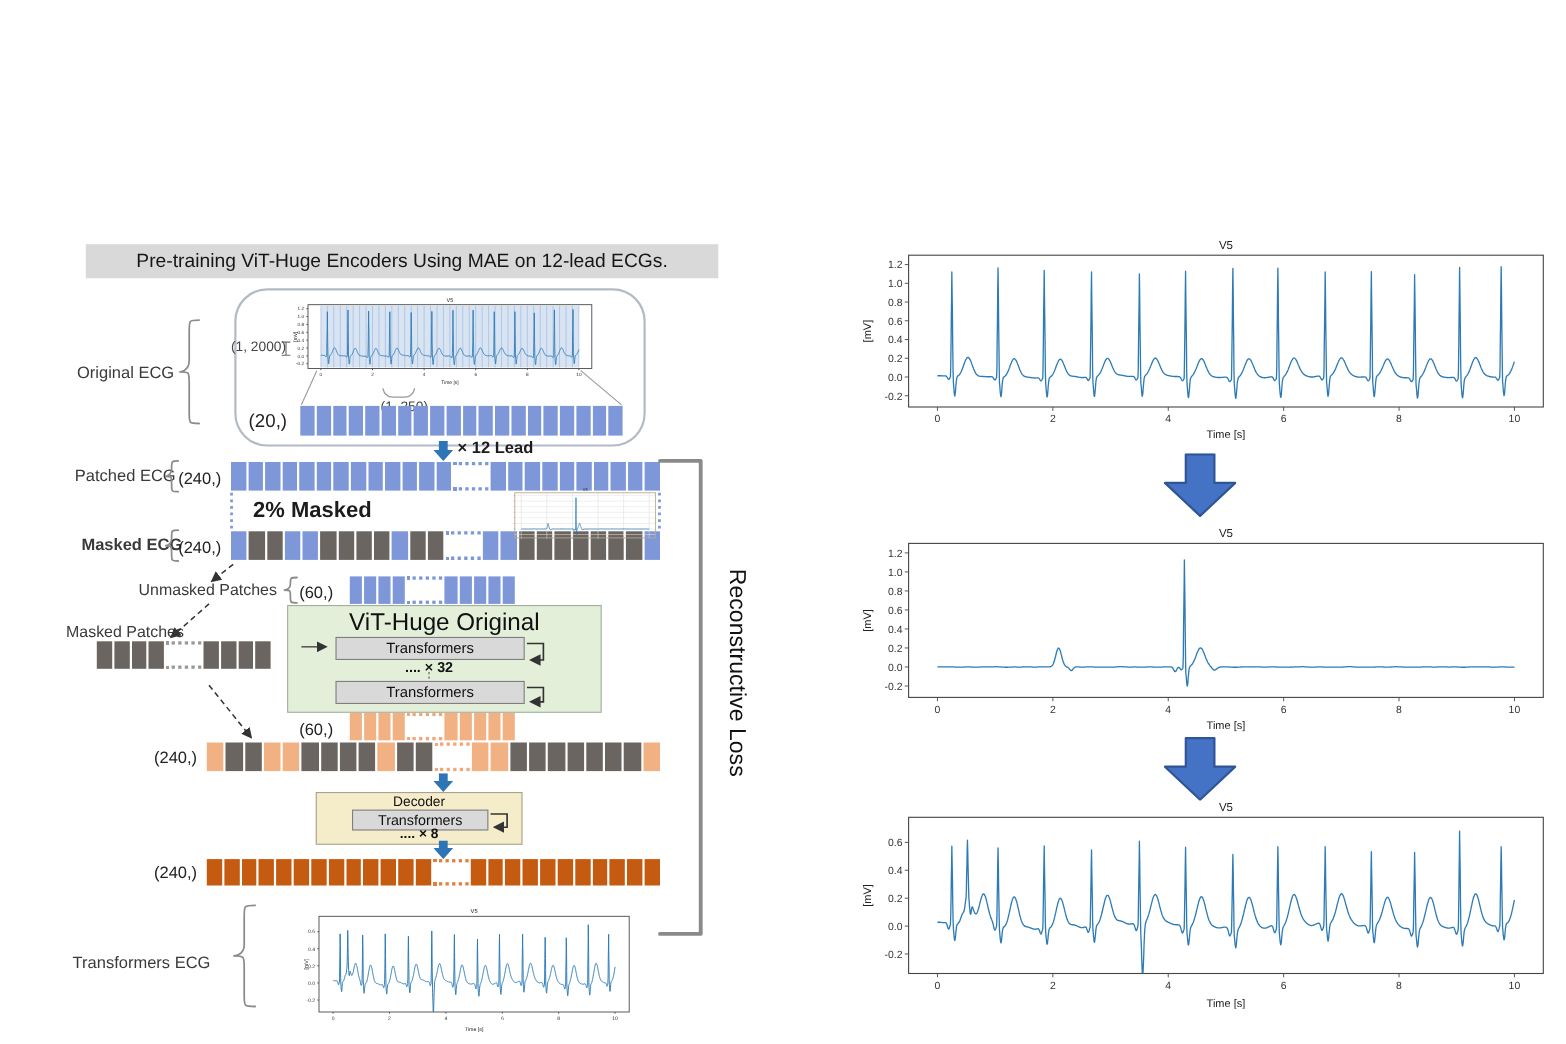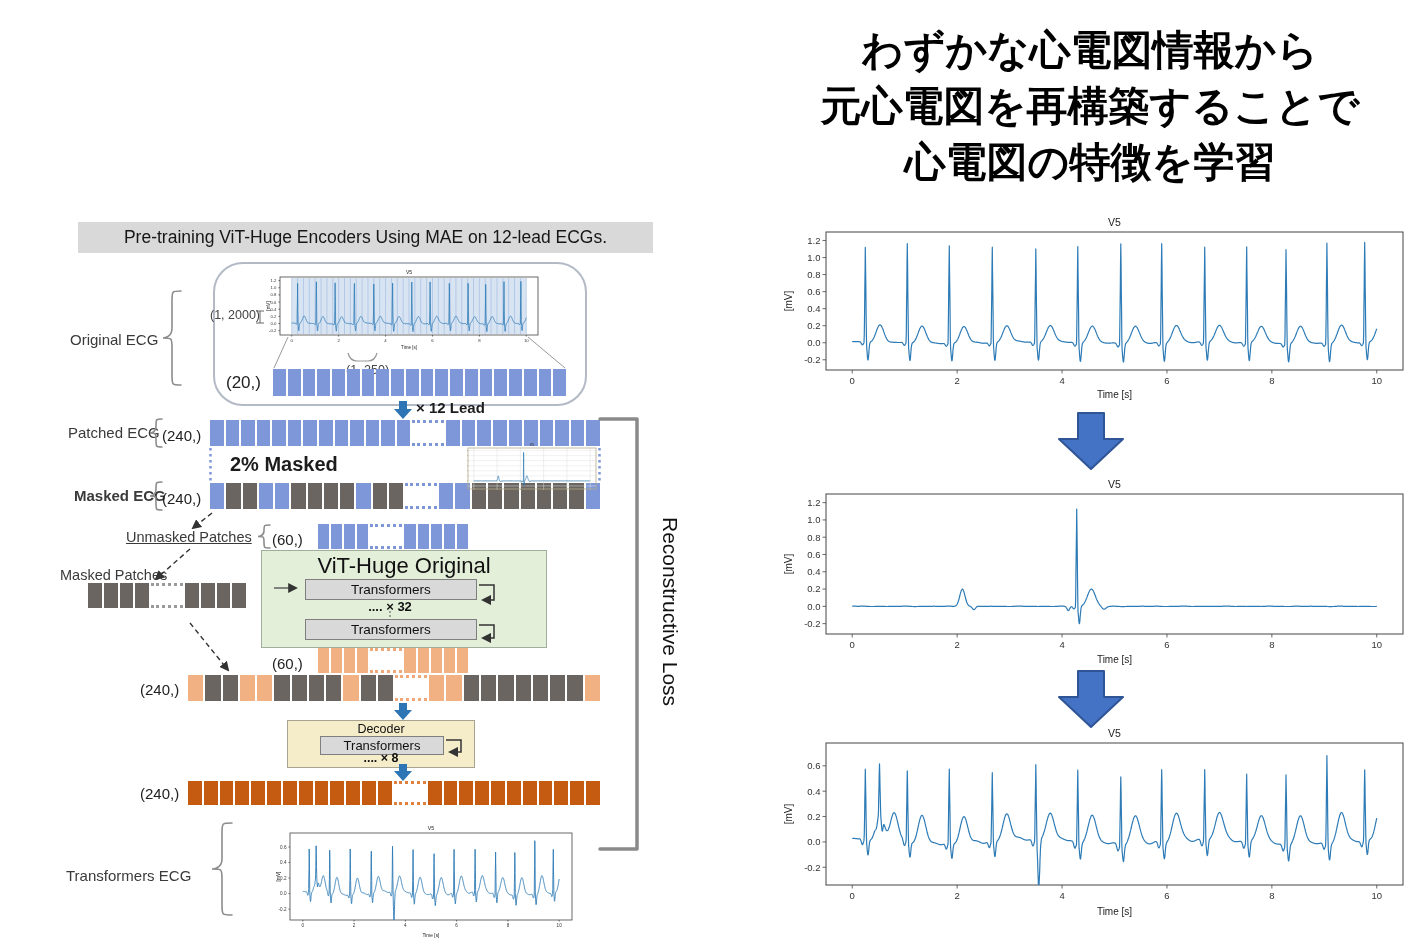--- a/index.html
+++ b/index.html
@@ -39,25 +39,20 @@
   .dec-title{position:absolute;left:0;top:1px;width:100%;text-align:center;font-size:12.5px;color:#111;}
   .lossLabel{position:absolute;left:622px;top:302px;width:240px;font-size:21px;color:#111;
              transform:rotate(90deg);transform-origin:0 0;white-space:nowrap;}
   svg text{font-family:"Liberation Sans","DejaVu Sans",sans-serif;}
 </style>
 </head>
 <body>
 
 <div class="page">
 
-  <div class="rtitle">
-    <div>わずかな心電図情報から</div>
-    <div>元心電図を再構築することで</div>
-    <div>心電図の特徴を学習</div>
-  </div>
 
   <div class="diagram">
     <div class="heading">Pre-training ViT-Huge Encoders Using MAE on 12-lead ECGs.</div>
 
     <div class="origbox"></div>
     <svg id="mini-original" class="abs" style="left:190px;top:52px;" width="300" height="84">
         <rect x="41.72727272727273" y="11" width="234.54545454545453" height="56" fill="#b9cde9" opacity="0.55"></rect>
         <line x1="41.72727272727273" y1="11" x2="41.72727272727273" y2="67" stroke="#8fafd9" stroke-width="0.5"></line>
         <line x1="47.59090909090909" y1="11" x2="47.59090909090909" y2="67" stroke="#8fafd9" stroke-width="0.5"></line>
         <line x1="53.45454545454545" y1="11" x2="53.45454545454545" y2="67" stroke="#8fafd9" stroke-width="0.5"></line>
@@ -347,21 +342,21 @@
         <text x="74" y="3.0749999999999997" text-anchor="middle" font-size="3.5" fill="#222">V5</text>
         <defs>
           <clipPath id="clip4">
             <rect x="10" y="5" width="128" height="41"></rect>
           </clipPath>
         </defs>
         <polyline points="15.8,37.9 15.9,37.9 15.9,37.9 16.0,37.9 16.1,37.9 16.1,37.9 16.2,37.9 16.2,37.9 16.3,37.9 16.3,37.9 16.4,37.9 16.5,37.9 16.5,37.9 16.6,37.9 16.6,37.9 16.7,37.9 16.7,37.9 16.8,37.9 16.9,37.9 16.9,37.9 17.0,37.9 17.0,37.9 17.1,37.9 17.2,37.9 17.2,37.9 17.3,37.9 17.3,37.9 17.4,37.9 17.4,37.9 17.5,37.9 17.6,37.9 17.6,37.9 17.7,37.9 17.7,37.9 17.8,37.9 17.9,37.9 17.9,37.9 18.0,37.9 18.0,37.9 18.1,37.9 18.1,37.9 18.2,37.9 18.3,37.9 18.3,37.9 18.4,37.9 18.4,37.9 18.5,37.9 18.6,37.9 18.6,37.9 18.7,37.9 18.7,37.9 18.8,37.9 18.8,37.9 18.9,37.9 19.0,37.9 19.0,37.9 19.1,37.9 19.1,37.9 19.2,37.9 19.3,37.9 19.3,37.9 19.4,37.9 19.4,37.9 19.5,37.9 19.5,37.9 19.6,37.9 19.7,37.9 19.7,37.9 19.8,37.9 19.8,37.9 19.9,37.9 19.9,38.0 20.0,38.0 20.1,38.0 20.1,38.0 20.2,38.0 20.2,38.0 20.3,38.0 20.4,38.0 20.4,38.0 20.5,38.0 20.5,37.9 20.6,37.9 20.6,37.9 20.7,37.9 20.8,37.9 20.8,37.9 20.9,37.9 20.9,37.9 21.0,37.9 21.1,37.9 21.1,37.9 21.2,37.9 21.2,37.9 21.3,37.9 21.3,37.9 21.4,37.9 21.5,37.9 21.5,37.9 21.6,37.9 21.6,37.9 21.7,37.9 21.8,37.9 21.8,37.9 21.9,37.9 21.9,37.9 22.0,37.9 22.0,37.9 22.1,37.9 22.2,37.9 22.2,37.9 22.3,37.9 22.3,37.9 22.4,37.9 22.5,37.9 22.5,37.9 22.6,37.9 22.6,37.9 22.7,37.9 22.7,37.9 22.8,37.9 22.9,37.9 22.9,37.9 23.0,37.9 23.0,37.9 23.1,37.9 23.1,37.9 23.2,37.9 23.3,37.9 23.3,37.9 23.4,37.9 23.4,37.9 23.5,37.9 23.6,37.9 23.6,37.9 23.7,37.9 23.7,37.9 23.8,37.9 23.8,37.9 23.9,37.9 24.0,37.9 24.0,37.9 24.1,37.9 24.1,37.9 24.2,37.9 24.3,37.9 24.3,37.9 24.4,37.9 24.4,37.9 24.5,37.9 24.5,37.9 24.6,37.9 24.7,37.9 24.7,37.9 24.8,37.9 24.8,37.9 24.9,37.9 25.0,37.9 25.0,37.9 25.1,37.9 25.1,37.9 25.2,37.9 25.2,37.9 25.3,37.9 25.4,37.9 25.4,37.9 25.5,37.9 25.5,37.9 25.6,37.9 25.7,37.9 25.7,37.9 25.8,37.9 25.8,37.9 25.9,37.9 25.9,37.9 26.0,37.9 26.1,37.9 26.1,37.9 26.2,37.9 26.2,37.9 26.3,37.9 26.3,37.9 26.4,37.9 26.5,37.9 26.5,37.9 26.6,37.9 26.6,37.9 26.7,37.9 26.8,37.9 26.8,37.9 26.9,37.9 26.9,37.9 27.0,37.9 27.0,37.9 27.1,37.9 27.2,37.9 27.2,37.9 27.3,37.9 27.3,37.8 27.4,37.8 27.5,37.8 27.5,37.8 27.6,37.8 27.6,37.8 27.7,37.8 27.7,37.8 27.8,37.8 27.9,37.8 27.9,37.8 28.0,37.8 28.0,37.8 28.1,37.9 28.2,37.9 28.2,37.9 28.3,37.9 28.3,37.9 28.4,37.9 28.4,37.9 28.5,37.9 28.6,37.9 28.6,37.9 28.7,37.9 28.7,37.9 28.8,37.9 28.9,37.9 28.9,37.9 29.0,37.9 29.0,37.9 29.1,37.9 29.1,37.9 29.2,37.9 29.3,38.0 29.3,38.0 29.4,38.0 29.4,38.0 29.5,38.0 29.5,38.0 29.6,38.0 29.7,38.0 29.7,38.0 29.8,38.0 29.8,38.0 29.9,38.0 30.0,38.0 30.0,38.0 30.1,38.0 30.1,38.0 30.2,38.0 30.2,37.9 30.3,37.9 30.4,37.9 30.4,37.9 30.5,37.9 30.5,37.9 30.6,37.9 30.7,37.9 30.7,37.9 30.8,37.9 30.8,37.9 30.9,37.9 30.9,37.9 31.0,37.9 31.1,37.9 31.1,37.9 31.2,37.9 31.2,37.9 31.3,37.9 31.4,37.9 31.4,37.9 31.5,37.9 31.5,37.9 31.6,37.9 31.6,37.9 31.7,37.9 31.8,37.9 31.8,37.9 31.9,37.9 31.9,37.9 32.0,37.9 32.1,37.9 32.1,37.9 32.2,37.9 32.2,37.9 32.3,37.9 32.3,37.9 32.4,37.9 32.5,37.9 32.5,37.9 32.6,37.9 32.6,37.9 32.7,37.9 32.7,37.9 32.8,37.9 32.9,37.9 32.9,37.9 33.0,37.9 33.0,37.9 33.1,37.9 33.2,37.9 33.2,37.9 33.3,37.9 33.3,37.9 33.4,37.9 33.4,37.9 33.5,37.9 33.6,37.9 33.6,37.9 33.7,37.9 33.7,37.9 33.8,37.9 33.9,37.9 33.9,37.9 34.0,37.9 34.0,37.9 34.1,37.9 34.1,37.9 34.2,37.9 34.3,37.9 34.3,37.9 34.4,37.9 34.4,37.9 34.5,37.9 34.6,37.9 34.6,37.9 34.7,37.9 34.7,37.9 34.8,37.9 34.8,37.9 34.9,37.9 35.0,37.9 35.0,37.9 35.1,37.9 35.1,37.9 35.2,37.9 35.3,37.9 35.3,37.9 35.4,37.9 35.4,37.9 35.5,37.9 35.5,37.9 35.6,37.9 35.7,37.9 35.7,37.9 35.8,37.9 35.8,37.9 35.9,37.9 35.9,37.9 36.0,37.9 36.1,37.9 36.1,37.9 36.2,37.9 36.2,37.9 36.3,37.9 36.4,37.9 36.4,37.9 36.5,37.9 36.5,37.9 36.6,37.9 36.6,37.9 36.7,37.9 36.8,37.9 36.8,37.9 36.9,37.9 36.9,37.8 37.0,37.8 37.1,37.8 37.1,37.8 37.2,37.8 37.2,37.8 37.3,37.8 37.3,37.8 37.4,37.8 37.5,37.9 37.5,37.9 37.6,37.9 37.6,37.9 37.7,37.9 37.8,37.9 37.8,37.9 37.9,37.9 37.9,37.9 38.0,37.9 38.0,37.9 38.1,37.9 38.2,37.9 38.2,37.9 38.3,37.9 38.3,37.9 38.4,37.9 38.5,37.9 38.5,37.9 38.6,37.9 38.6,37.8 38.7,37.8 38.7,37.8 38.8,37.7 38.9,37.7 38.9,37.6 39.0,37.5 39.0,37.4 39.1,37.3 39.1,37.1 39.2,36.9 39.3,36.8 39.3,36.5 39.4,36.3 39.4,36.0 39.5,35.8 39.6,35.5 39.6,35.2 39.7,34.9 39.7,34.6 39.8,34.3 39.8,34.0 39.9,33.7 40.0,33.5 40.0,33.3 40.1,33.1 40.1,33.0 40.2,32.9 40.3,32.9 40.3,32.9 40.4,33.0 40.4,33.1 40.5,33.3 40.5,33.5 40.6,33.7 40.7,34.0 40.7,34.2 40.8,34.5 40.8,34.9 40.9,35.2 41.0,35.5 41.0,35.8 41.1,36.0 41.1,36.3 41.2,36.5 41.2,36.7 41.3,36.9 41.4,37.1 41.4,37.2 41.5,37.4 41.5,37.5 41.6,37.6 41.7,37.6 41.7,37.7 41.8,37.8 41.8,37.8 41.9,37.8 41.9,37.9 42.0,37.9 42.1,38.0 42.1,38.0 42.2,38.1 42.2,38.1 42.3,38.2 42.3,38.3 42.4,38.4 42.5,38.5 42.5,38.6 42.6,38.7 42.6,38.8 42.7,38.8 42.8,38.9 42.8,38.9 42.9,38.8 42.9,38.8 43.0,38.7 43.0,38.7 43.1,38.6 43.2,38.5 43.2,38.4 43.3,38.3 43.3,38.2 43.4,38.1 43.5,38.0 43.5,38.0 43.6,37.9 43.6,37.9 43.7,37.9 43.7,37.9 43.8,37.9 43.9,37.9 43.9,37.9 44.0,37.9 44.0,37.9 44.1,37.9 44.2,37.9 44.2,37.9 44.3,37.9 44.3,37.9 44.4,37.9 44.4,37.9 44.5,37.9 44.6,37.9 44.6,37.9 44.7,37.9 44.7,37.9 44.8,37.9 44.9,37.9 44.9,37.9 45.0,37.9 45.0,37.9 45.1,37.9 45.1,37.9 45.2,37.9 45.3,37.9 45.3,37.9 45.4,37.9 45.4,37.9 45.5,37.9 45.5,37.9 45.6,37.9 45.7,37.9 45.7,37.9 45.8,37.9 45.8,37.9 45.9,37.9 46.0,37.9 46.0,37.9 46.1,37.9 46.1,37.9 46.2,37.9 46.2,37.9 46.3,37.9 46.4,37.9 46.4,37.9 46.5,37.9 46.5,37.9 46.6,37.9 46.7,37.9 46.7,37.9 46.8,37.9 46.8,37.9 46.9,37.9 46.9,37.9 47.0,37.9 47.1,37.9 47.1,37.9 47.2,37.9 47.2,37.9 47.3,37.9 47.4,37.9 47.4,37.9 47.5,37.9 47.5,37.9 47.6,37.9 47.6,37.9 47.7,37.9 47.8,37.9 47.8,37.9 47.9,37.9 47.9,37.9 48.0,37.9 48.1,37.9 48.1,37.9 48.2,37.9 48.2,37.9 48.3,37.9 48.3,37.9 48.4,37.9 48.5,37.9 48.5,37.9 48.6,37.9 48.6,37.9 48.7,37.9 48.7,37.9 48.8,37.9 48.9,37.9 48.9,37.9 49.0,37.9 49.0,37.9 49.1,37.9 49.2,37.9 49.2,37.9 49.3,37.9 49.3,37.9 49.4,37.9 49.4,37.9 49.5,37.9 49.6,37.9 49.6,37.9 49.7,37.9 49.7,37.9 49.8,37.9 49.9,37.9 49.9,37.9 50.0,37.9 50.0,37.9 50.1,37.9 50.1,37.9 50.2,37.9 50.3,37.9 50.3,37.9 50.4,37.9 50.4,37.9 50.5,37.9 50.6,37.9 50.6,37.9 50.7,38.0 50.7,38.0 50.8,38.0 50.8,38.0 50.9,37.9 51.0,37.9 51.0,37.9 51.1,37.9 51.1,37.9 51.2,37.9 51.3,37.9 51.3,37.9 51.4,37.9 51.4,37.9 51.5,37.9 51.5,37.9 51.6,37.9 51.7,37.9 51.7,37.9 51.8,37.9 51.8,37.9 51.9,37.9 51.9,37.9 52.0,37.9 52.1,37.9 52.1,37.9 52.2,37.9 52.2,37.8 52.3,37.8 52.4,37.8 52.4,37.8 52.5,37.8 52.5,37.8 52.6,37.8 52.6,37.8 52.7,37.8 52.8,37.8 52.8,37.8 52.9,37.8 52.9,37.8 53.0,37.8 53.1,37.8 53.1,37.8 53.2,37.8 53.2,37.8 53.3,37.8 53.3,37.9 53.4,37.9 53.5,37.9 53.5,37.9 53.6,37.9 53.6,37.9 53.7,37.9 53.8,37.9 53.8,37.9 53.9,37.9 53.9,37.9 54.0,37.9 54.0,37.9 54.1,37.9 54.2,37.9 54.2,37.9 54.3,37.9 54.3,37.9 54.4,37.9 54.5,37.9 54.5,37.9 54.6,37.9 54.6,37.9 54.7,37.9 54.7,37.9 54.8,37.9 54.9,37.9 54.9,37.9 55.0,37.9 55.0,37.9 55.1,37.9 55.1,37.9 55.2,37.9 55.3,37.9 55.3,37.9 55.4,37.9 55.4,37.9 55.5,37.9 55.6,37.9 55.6,37.9 55.7,37.9 55.7,37.9 55.8,37.9 55.8,37.9 55.9,37.9 56.0,37.9 56.0,37.9 56.1,37.9 56.1,37.9 56.2,37.9 56.3,37.9 56.3,37.9 56.4,37.9 56.4,37.9 56.5,37.9 56.5,37.9 56.6,37.9 56.7,37.9 56.7,37.9 56.8,37.9 56.8,37.9 56.9,37.9 57.0,37.9 57.0,37.9 57.1,37.9 57.1,37.9 57.2,37.9 57.2,37.9 57.3,37.9 57.4,37.9 57.4,37.9 57.5,37.9 57.5,37.9 57.6,37.9 57.7,37.9 57.7,37.9 57.8,37.9 57.8,37.9 57.9,37.9 57.9,37.9 58.0,37.9 58.1,37.9 58.1,37.9 58.2,37.9 58.2,37.9 58.3,37.9 58.3,37.9 58.4,37.9 58.5,37.9 58.5,37.9 58.6,37.9 58.6,37.9 58.7,37.9 58.8,37.9 58.8,37.9 58.9,37.9 58.9,37.9 59.0,37.9 59.0,37.9 59.1,37.9 59.2,37.9 59.2,37.9 59.3,37.9 59.3,37.9 59.4,37.9 59.5,37.9 59.5,37.9 59.6,37.9 59.6,37.9 59.7,37.9 59.7,37.9 59.8,37.9 59.9,37.9 59.9,37.9 60.0,37.9 60.0,37.9 60.1,37.9 60.2,37.9 60.2,37.9 60.3,37.9 60.3,37.9 60.4,37.9 60.4,37.9 60.5,37.9 60.6,37.9 60.6,37.9 60.7,37.9 60.7,37.9 60.8,37.9 60.9,37.9 60.9,37.9 61.0,37.9 61.0,37.9 61.1,37.9 61.1,37.9 61.2,37.9 61.3,37.9 61.3,37.9 61.4,37.9 61.4,37.9 61.5,37.9 61.5,37.9 61.6,37.9 61.7,37.9 61.7,37.9 61.8,37.9 61.8,37.9 61.9,37.9 62.0,37.8 62.0,37.8 62.1,37.8 62.1,37.8 62.2,37.8 62.2,37.8 62.3,37.8 62.4,37.8 62.4,37.8 62.5,37.8 62.5,37.9 62.6,37.9 62.7,37.9 62.7,37.9 62.8,37.9 62.8,37.9 62.9,37.9 62.9,37.9 63.0,37.9 63.1,37.9 63.1,38.0 63.2,38.0 63.2,38.1 63.3,38.2 63.4,38.4 63.4,38.5 63.5,38.7 63.5,38.8 63.6,38.9 63.6,39.1 63.7,39.1 63.8,39.2 63.8,39.1 63.9,39.1 63.9,38.9 64.0,38.8 64.1,38.7 64.1,38.5 64.2,38.4 64.2,38.2 64.3,38.1 64.3,38.1 64.4,38.0 64.5,38.0 64.5,38.0 64.6,38.1 64.6,38.1 64.7,38.2 64.7,38.4 64.8,38.5 64.9,38.6 64.9,38.6 65.0,38.7 65.0,38.6 65.1,38.6 65.2,38.5 65.2,38.4 65.3,38.3 65.3,38.2 65.4,35.5 65.4,28.9 65.5,22.4 65.6,15.9 65.6,9.4 65.6,9.4 65.7,15.9 65.7,22.6 65.8,29.3 65.9,36.2 65.9,39.4 66.0,40.3 66.0,41.2 66.1,42.1 66.1,42.7 66.2,43.0 66.3,42.7 66.3,42.1 66.4,41.1 66.4,40.2 66.5,39.3 66.6,38.7 66.6,38.3 66.7,38.0 66.7,37.8 66.8,37.7 66.8,37.6 66.9,37.6 67.0,37.5 67.0,37.4 67.1,37.3 67.1,37.2 67.2,37.1 67.3,37.0 67.3,36.9 67.4,36.8 67.4,36.6 67.5,36.5 67.5,36.3 67.6,36.2 67.7,36.0 67.7,35.8 67.8,35.6 67.8,35.4 67.9,35.2 67.9,35.0 68.0,34.8 68.1,34.6 68.1,34.4 68.2,34.2 68.2,34.0 68.3,33.8 68.4,33.6 68.4,33.5 68.5,33.3 68.5,33.2 68.6,33.1 68.6,33.0 68.7,32.9 68.8,32.9 68.8,32.8 68.9,32.8 68.9,32.8 69.0,32.9 69.1,32.9 69.1,33.0 69.2,33.1 69.2,33.2 69.3,33.4 69.3,33.5 69.4,33.7 69.5,33.9 69.5,34.1 69.6,34.2 69.6,34.4 69.7,34.6 69.8,34.9 69.8,35.1 69.9,35.3 69.9,35.5 70.0,35.7 70.0,35.8 70.1,36.0 70.2,36.2 70.2,36.4 70.3,36.5 70.3,36.7 70.4,36.8 70.5,36.9 70.5,37.1 70.6,37.2 70.6,37.3 70.7,37.4 70.7,37.5 70.8,37.6 70.9,37.7 70.9,37.8 71.0,37.9 71.0,38.0 71.1,38.1 71.1,38.2 71.2,38.3 71.3,38.4 71.3,38.4 71.4,38.5 71.4,38.6 71.5,38.6 71.6,38.7 71.6,38.7 71.7,38.7 71.7,38.7 71.8,38.7 71.8,38.7 71.9,38.7 72.0,38.6 72.0,38.5 72.1,38.5 72.1,38.4 72.2,38.4 72.3,38.3 72.3,38.2 72.4,38.2 72.4,38.1 72.5,38.1 72.5,38.0 72.6,38.0 72.7,38.0 72.7,38.0 72.8,37.9 72.8,37.9 72.9,37.9 73.0,37.9 73.0,37.9 73.1,37.9 73.1,37.9 73.2,37.9 73.2,37.9 73.3,37.9 73.4,37.9 73.4,37.9 73.5,37.9 73.5,37.9 73.6,37.9 73.7,37.9 73.7,37.9 73.8,37.9 73.8,37.9 73.9,37.9 73.9,37.9 74.0,37.9 74.1,37.9 74.1,37.9 74.2,37.9 74.2,37.9 74.3,37.9 74.3,37.9 74.4,37.9 74.5,37.9 74.5,37.9 74.6,37.9 74.6,37.9 74.7,37.9 74.8,37.9 74.8,37.9 74.9,37.9 74.9,37.9 75.0,37.9 75.0,37.9 75.1,37.9 75.2,37.9 75.2,38.0 75.3,38.0 75.3,38.0 75.4,38.0 75.5,38.0 75.5,38.0 75.6,38.0 75.6,38.0 75.7,38.0 75.7,38.0 75.8,38.0 75.9,38.0 75.9,38.0 76.0,38.0 76.0,38.0 76.1,38.0 76.2,38.0 76.2,38.0 76.3,38.0 76.3,38.0 76.4,38.0 76.4,37.9 76.5,37.9 76.6,37.9 76.6,37.9 76.7,37.9 76.7,37.9 76.8,37.9 76.9,37.9 76.9,37.9 77.0,37.9 77.0,37.9 77.1,37.9 77.1,37.9 77.2,37.9 77.3,37.9 77.3,37.9 77.4,37.9 77.4,37.9 77.5,37.9 77.5,37.9 77.6,37.9 77.7,37.9 77.7,37.9 77.8,37.9 77.8,37.9 77.9,37.9 78.0,37.9 78.0,37.9 78.1,37.9 78.1,37.9 78.2,37.9 78.2,37.9 78.3,37.9 78.4,37.9 78.4,37.9 78.5,37.9 78.5,37.9 78.6,37.9 78.7,37.9 78.7,37.9 78.8,37.9 78.8,37.9 78.9,37.9 78.9,37.9 79.0,37.9 79.1,37.9 79.1,37.9 79.2,37.9 79.2,37.9 79.3,37.9 79.4,37.9 79.4,37.9 79.5,37.9 79.5,37.9 79.6,37.9 79.6,37.9 79.7,37.9 79.8,37.9 79.8,37.9 79.9,37.9 79.9,37.9 80.0,37.9 80.1,37.9 80.1,37.9 80.2,37.9 80.2,37.9 80.3,37.9 80.3,37.9 80.4,37.9 80.5,37.9 80.5,37.9 80.6,37.9 80.6,37.9 80.7,37.9 80.7,37.9 80.8,37.9 80.9,37.9 80.9,37.9 81.0,37.9 81.0,37.9 81.1,37.9 81.2,37.9 81.2,37.9 81.3,37.9 81.3,37.9 81.4,37.9 81.4,37.9 81.5,37.9 81.6,37.9 81.6,37.9 81.7,37.9 81.7,37.9 81.8,37.9 81.9,37.9 81.9,37.9 82.0,37.9 82.0,37.9 82.1,37.9 82.1,37.9 82.2,37.9 82.3,37.9 82.3,37.9 82.4,37.9 82.4,37.9 82.5,37.9 82.6,37.9 82.6,37.9 82.7,37.9 82.7,37.9 82.8,37.9 82.8,37.9 82.9,37.9 83.0,37.9 83.0,37.9 83.1,37.9 83.1,37.9 83.2,37.9 83.3,37.9 83.3,37.9 83.4,37.9 83.4,37.9 83.5,37.9 83.5,37.9 83.6,37.9 83.7,37.9 83.7,37.9 83.8,37.9 83.8,37.9 83.9,37.9 83.9,37.9 84.0,37.9 84.1,37.9 84.1,37.9 84.2,37.9 84.2,37.9 84.3,37.9 84.4,37.9 84.4,37.9 84.5,37.9 84.5,37.9 84.6,37.9 84.6,37.9 84.7,37.9 84.8,37.9 84.8,37.9 84.9,38.0 84.9,38.0 85.0,38.0 85.1,38.0 85.1,38.0 85.2,38.0 85.2,38.0 85.3,38.0 85.3,38.0 85.4,38.0 85.5,38.0 85.5,38.0 85.6,38.0 85.6,38.0 85.7,38.0 85.8,37.9 85.8,37.9 85.9,37.9 85.9,37.9 86.0,37.9 86.0,37.9 86.1,37.9 86.2,37.9 86.2,37.9 86.3,37.9 86.3,37.9 86.4,37.9 86.5,37.9 86.5,37.9 86.6,37.9 86.6,37.9 86.7,37.9 86.7,37.9 86.8,37.9 86.9,37.9 86.9,37.9 87.0,37.9 87.0,37.9 87.1,37.9 87.1,37.9 87.2,37.9 87.3,37.9 87.3,37.9 87.4,37.9 87.4,37.9 87.5,37.9 87.6,37.9 87.6,37.9 87.7,37.9 87.7,37.9 87.8,37.9 87.8,37.9 87.9,37.9 88.0,37.9 88.0,37.9 88.1,37.9 88.1,37.9 88.2,37.9 88.3,37.9 88.3,37.9 88.4,37.9 88.4,37.9 88.5,37.9 88.5,37.9 88.6,37.9 88.7,37.9 88.7,37.9 88.8,37.9 88.8,37.9 88.9,37.9 89.0,37.9 89.0,37.8 89.1,37.8 89.1,37.8 89.2,37.8 89.2,37.8 89.3,37.8 89.4,37.8 89.4,37.8 89.5,37.8 89.5,37.8 89.6,37.8 89.7,37.8 89.7,37.8 89.8,37.8 89.8,37.8 89.9,37.9 89.9,37.9 90.0,37.9 90.1,37.9 90.1,37.9 90.2,37.9 90.2,37.9 90.3,37.9 90.3,37.9 90.4,37.9 90.5,37.9 90.5,37.9 90.6,37.9 90.6,37.9 90.7,37.9 90.8,37.9 90.8,37.9 90.9,37.9 90.9,37.9 91.0,37.9 91.0,37.9 91.1,37.9 91.2,37.9 91.2,37.9 91.3,37.9 91.3,37.9 91.4,37.9 91.5,37.9 91.5,37.9 91.6,37.9 91.6,37.9 91.7,37.9 91.7,37.9 91.8,37.9 91.9,37.9 91.9,37.9 92.0,37.9 92.0,37.9 92.1,37.9 92.2,37.9 92.2,37.9 92.3,37.9 92.3,37.9 92.4,37.9 92.4,37.9 92.5,37.9 92.6,37.9 92.6,37.9 92.7,37.9 92.7,37.9 92.8,37.9 92.9,37.9 92.9,37.9 93.0,37.9 93.0,37.9 93.1,37.9 93.1,37.9 93.2,37.9 93.3,37.9 93.3,37.9 93.4,37.9 93.4,37.9 93.5,37.9 93.5,37.9 93.6,37.9 93.7,37.9 93.7,37.9 93.8,37.9 93.8,37.9 93.9,37.9 94.0,37.9 94.0,37.9 94.1,37.9 94.1,37.9 94.2,37.9 94.2,37.9 94.3,37.9 94.4,37.9 94.4,37.9 94.5,37.9 94.5,37.9 94.6,37.9 94.7,37.9 94.7,37.9 94.8,37.9 94.8,37.9 94.9,37.9 94.9,37.9 95.0,37.9 95.1,37.9 95.1,37.9 95.2,37.9 95.2,37.9 95.3,37.9 95.4,37.9 95.4,37.9 95.5,37.9 95.5,37.9 95.6,37.9 95.6,37.9 95.7,37.9 95.8,37.9 95.8,37.9 95.9,37.9 95.9,37.9 96.0,37.9 96.1,37.9 96.1,37.9 96.2,37.9 96.2,37.9 96.3,37.9 96.3,37.9 96.4,37.9 96.5,37.9 96.5,37.9 96.6,37.9 96.6,37.9 96.7,37.9 96.7,37.9 96.8,37.9 96.9,37.9 96.9,37.9 97.0,37.9 97.0,37.9 97.1,37.9 97.2,37.9 97.2,37.9 97.3,37.9 97.3,37.9 97.4,37.9 97.4,37.9 97.5,37.9 97.6,37.9 97.6,37.9 97.7,37.9 97.7,37.9 97.8,37.9 97.9,37.9 97.9,37.9 98.0,37.9 98.0,37.9 98.1,37.9 98.1,37.9 98.2,37.9 98.3,37.9 98.3,37.8 98.4,37.8 98.4,37.8 98.5,37.8 98.6,37.8 98.6,37.8 98.7,37.8 98.7,37.8 98.8,37.8 98.8,37.8 98.9,37.8 99.0,37.8 99.0,37.8 99.1,37.8 99.1,37.8 99.2,37.8 99.3,37.8 99.3,37.8 99.4,37.8 99.4,37.8 99.5,37.9 99.5,37.9 99.6,37.9 99.7,37.9 99.7,37.9 99.8,37.9 99.8,37.9 99.9,37.9 99.9,37.9 100.0,37.9 100.1,37.9 100.1,37.9 100.2,37.9 100.2,37.9 100.3,37.9 100.4,37.9 100.4,37.9 100.5,37.9 100.5,37.9 100.6,37.9 100.6,37.9 100.7,37.9 100.8,37.9 100.8,37.9 100.9,37.9 100.9,37.9 101.0,37.9 101.1,37.9 101.1,37.9 101.2,37.9 101.2,37.9 101.3,37.9 101.3,37.9 101.4,37.9 101.5,37.9 101.5,37.9 101.6,37.9 101.6,37.9 101.7,37.9 101.8,37.9 101.8,37.9 101.9,37.9 101.9,37.9 102.0,37.9 102.0,37.9 102.1,37.9 102.2,37.9 102.2,37.9 102.3,37.9 102.3,37.9 102.4,37.9 102.5,37.9 102.5,37.9 102.6,37.9 102.6,37.9 102.7,37.9 102.7,37.9 102.8,37.9 102.9,37.9 102.9,37.9 103.0,37.9 103.0,37.9 103.1,37.9 103.1,37.9 103.2,37.9 103.3,37.9 103.3,37.9 103.4,37.9 103.4,37.9 103.5,37.9 103.6,37.9 103.6,37.9 103.7,37.9 103.7,37.9 103.8,37.9 103.8,37.9 103.9,37.9 104.0,37.9 104.0,37.9 104.1,37.9 104.1,37.9 104.2,37.9 104.3,37.9 104.3,37.9 104.4,37.9 104.4,37.9 104.5,37.9 104.5,37.9 104.6,37.9 104.7,37.9 104.7,37.9 104.8,37.9 104.8,37.9 104.9,37.9 105.0,37.9 105.0,37.9 105.1,37.9 105.1,37.9 105.2,37.9 105.2,37.9 105.3,37.9 105.4,37.9 105.4,37.9 105.5,37.9 105.5,37.9 105.6,37.9 105.7,37.9 105.7,37.9 105.8,37.9 105.8,37.9 105.9,37.9 105.9,37.9 106.0,37.9 106.1,37.9 106.1,37.9 106.2,37.9 106.2,37.9 106.3,37.9 106.3,37.9 106.4,37.9 106.5,37.9 106.5,37.9 106.6,37.9 106.6,37.9 106.7,37.9 106.8,37.9 106.8,37.9 106.9,37.9 106.9,37.9 107.0,37.9 107.0,37.9 107.1,37.9 107.2,37.9 107.2,37.9 107.3,37.9 107.3,37.9 107.4,37.9 107.5,37.9 107.5,37.9 107.6,37.9 107.6,37.9 107.7,37.9 107.7,37.9 107.8,37.9 107.9,37.9 107.9,37.9 108.0,37.8 108.0,37.8 108.1,37.8 108.2,37.8 108.2,37.8 108.3,37.8 108.3,37.8 108.4,37.8 108.4,37.8 108.5,37.8 108.6,37.8 108.6,37.8 108.7,37.8 108.7,37.9 108.8,37.9 108.9,37.9 108.9,37.9 109.0,37.9 109.0,37.9 109.1,37.9 109.1,37.9 109.2,37.9 109.3,37.9 109.3,37.9 109.4,37.9 109.4,37.9 109.5,37.9 109.5,37.9 109.6,37.9 109.7,37.9 109.7,37.9 109.8,37.9 109.8,37.9 109.9,37.9 110.0,37.9 110.0,37.9 110.1,37.9 110.1,37.9 110.2,37.9 110.2,37.9 110.3,37.9 110.4,37.9 110.4,37.9 110.5,37.9 110.5,37.9 110.6,37.9 110.7,37.9 110.7,37.9 110.8,37.9 110.8,37.9 110.9,37.9 110.9,37.9 111.0,37.9 111.1,37.9 111.1,37.9 111.2,37.9 111.2,37.9 111.3,37.9 111.4,37.9 111.4,37.9 111.5,37.9 111.5,37.9 111.6,37.9 111.6,37.9 111.7,37.9 111.8,37.9 111.8,37.9 111.9,37.9 111.9,37.9 112.0,37.9 112.1,38.0 112.1,38.0 112.2,38.0 112.2,38.0 112.3,38.0 112.3,38.0 112.4,38.0 112.5,38.0 112.5,38.0 112.6,38.0 112.6,38.0 112.7,38.0 112.7,38.0 112.8,38.0 112.9,38.0 112.9,37.9 113.0,37.9 113.0,37.9 113.1,37.9 113.2,37.9 113.2,37.9 113.3,37.9 113.3,37.9 113.4,37.9 113.4,37.9 113.5,37.9 113.6,37.9 113.6,37.9 113.7,37.9 113.7,37.9 113.8,37.9 113.9,37.9 113.9,37.9 114.0,37.9 114.0,37.9 114.1,37.9 114.1,37.9 114.2,37.9 114.3,37.9 114.3,37.9 114.4,37.9 114.4,37.9 114.5,37.9 114.6,37.9 114.6,37.9 114.7,37.9 114.7,37.9 114.8,37.9 114.8,37.9 114.9,37.9 115.0,37.9 115.0,37.9 115.1,37.9 115.1,37.9 115.2,37.9 115.3,37.9 115.3,37.9 115.4,37.9 115.4,37.9 115.5,37.9 115.5,37.9 115.6,37.9 115.7,37.9 115.7,37.9 115.8,37.9 115.8,37.9 115.9,37.9 115.9,37.9 116.0,37.9 116.1,37.9 116.1,37.9 116.2,37.9 116.2,37.9 116.3,37.9 116.4,37.9 116.4,37.9 116.5,37.9 116.5,37.9 116.6,37.9 116.6,37.9 116.7,37.9 116.8,37.9 116.8,37.9 116.9,37.9 116.9,37.9 117.0,37.9 117.1,37.9 117.1,37.9 117.2,37.9 117.2,37.9 117.3,37.9 117.3,37.9 117.4,37.9 117.5,37.9 117.5,37.9 117.6,37.9 117.6,37.9 117.7,37.9 117.8,37.9 117.8,37.9 117.9,37.9 117.9,37.9 118.0,37.9 118.0,37.9 118.1,37.9 118.2,37.9 118.2,37.9 118.3,37.9 118.3,37.9 118.4,37.9 118.5,37.9 118.5,37.9 118.6,37.9 118.6,37.9 118.7,37.9 118.7,37.9 118.8,37.9 118.9,37.9 118.9,37.9 119.0,37.9 119.0,37.9 119.1,37.9 119.1,37.9 119.2,37.9 119.3,37.9 119.3,37.9 119.4,37.9 119.4,37.9 119.5,37.9 119.6,37.9 119.6,37.9 119.7,37.9 119.7,37.9 119.8,37.9 119.8,37.9 119.9,37.9 120.0,37.9 120.0,37.9 120.1,37.9 120.1,37.9 120.2,37.9 120.3,37.9 120.3,37.9 120.4,37.9 120.4,37.9 120.5,37.9 120.5,37.9 120.6,37.9 120.7,37.9 120.7,37.9 120.8,37.9 120.8,37.9 120.9,37.9 121.0,37.9 121.0,37.9 121.1,37.9 121.1,37.9 121.2,37.9 121.2,37.9 121.3,37.9 121.4,38.0 121.4,38.0 121.5,38.0 121.5,38.0 121.6,38.0 121.7,38.0 121.7,38.0 121.8,38.0 121.8,38.0 121.9,38.0 121.9,38.0 122.0,38.0 122.1,38.0 122.1,38.0 122.2,38.0 122.2,38.0 122.3,38.0 122.3,38.0 122.4,38.0 122.5,38.0 122.5,37.9 122.6,37.9 122.6,37.9 122.7,37.9 122.8,37.9 122.8,37.9 122.9,37.9 122.9,37.9 123.0,37.9 123.0,37.9 123.1,37.9 123.2,37.9 123.2,37.9 123.3,37.9 123.3,37.9 123.4,37.9 123.5,37.9 123.5,37.9 123.6,37.9 123.6,37.9 123.7,37.9 123.7,37.9 123.8,37.9 123.9,37.9 123.9,37.9 124.0,37.9 124.0,37.9 124.1,37.9 124.2,37.9 124.2,37.9 124.3,37.9 124.3,37.9 124.4,37.9 124.4,37.9 124.5,37.9 124.6,37.9 124.6,37.9 124.7,37.9 124.7,37.9 124.8,37.9 124.9,37.9 124.9,37.9 125.0,37.9 125.0,37.9 125.1,37.9 125.1,37.9 125.2,37.9 125.3,37.9 125.3,37.9 125.4,37.9 125.4,37.9 125.5,37.9 125.5,37.9 125.6,37.9 125.7,37.9 125.7,37.9 125.8,37.9 125.8,37.9 125.9,37.9 126.0,37.9 126.0,37.9 126.1,37.9 126.1,37.9 126.2,37.9 126.2,37.9 126.3,37.9 126.4,37.9 126.4,37.9 126.5,37.9 126.5,37.9 126.6,37.9 126.7,37.9 126.7,37.9 126.8,37.9 126.8,37.9 126.9,37.9 126.9,37.9 127.0,37.9 127.1,37.9 127.1,37.9 127.2,37.9 127.2,37.9 127.3,37.9 127.4,37.9 127.4,37.9 127.5,37.9 127.5,37.9 127.6,37.9 127.6,37.9 127.7,37.9 127.8,37.9 127.8,37.9 127.9,37.9 127.9,37.9 128.0,37.9 128.1,37.9 128.1,37.9 128.2,37.9 128.2,37.9 128.3,37.9 128.3,37.9 128.4,37.9 128.5,37.9 128.5,37.9 128.6,37.9 128.6,37.9 128.7,37.9 128.7,37.9 128.8,37.9 128.9,37.9 128.9,37.9 129.0,37.9 129.0,37.9 129.1,37.9 129.2,37.9 129.2,37.9 129.3,37.9 129.3,37.9 129.4,37.9 129.4,37.9 129.5,37.9 129.6,37.9 129.6,37.9 129.7,37.9 129.7,37.9 129.8,37.9 129.9,37.9 129.9,37.9 130.0,37.9 130.0,37.9 130.1,37.9 130.1,37.9 130.2,37.9 130.3,37.9 130.3,37.9 130.4,37.9 130.4,37.9 130.5,37.9 130.6,37.9 130.6,37.9 130.7,37.9 130.7,37.9 130.8,37.9 130.8,37.9 130.9,37.9 131.0,37.9 131.0,37.9 131.1,38.0 131.1,38.0 131.2,38.0 131.3,38.0 131.3,38.0 131.4,38.0 131.4,38.0 131.5,38.0 131.5,38.0 131.6,38.0 131.7,38.0 131.7,38.0 131.8,37.9 131.8,37.9 131.9,37.9 131.9,37.9 132.0,37.9 132.1,37.9 132.1,37.9 132.2,37.9" fill="none" stroke="#2d7bb6" stroke-width="0.7" clip-path="url(#clip4)" stroke-linejoin="round"></polyline>
       </svg>
     <span class="dlabel" style="left:14px;top:272px;font-weight:bold;">Masked ECG</span>
     <span class="dim" style="left:102px;top:275px;">(240,)</span>
-    <span class="dlabel" style="left:66px;top:314px;font-size:14.5px;text-decoration:underline;">Unmasked Patches</span>
+    <span class="dlabel" style="left:66px;top:314px;font-size:14.5px;">Unmasked Patches</span>
     <span class="dim" style="left:212px;top:316px;">(60,)</span>
     <span class="dlabel" style="left:0px;top:352px;font-size:14.5px;">Masked Patches</span>
     <span class="dim" style="left:212px;top:440px;">(60,)</span>
     <span class="dim" style="left:80px;top:466px;">(240,)</span>
     <span class="dim" style="left:80px;top:570px;">(240,)</span>
     <span class="dlabel" style="left:6px;top:652px;">Transformers ECG</span>
 
     <div class="encoder">
       <div class="enc-title">ViT-Huge Original</div>
     </div>

